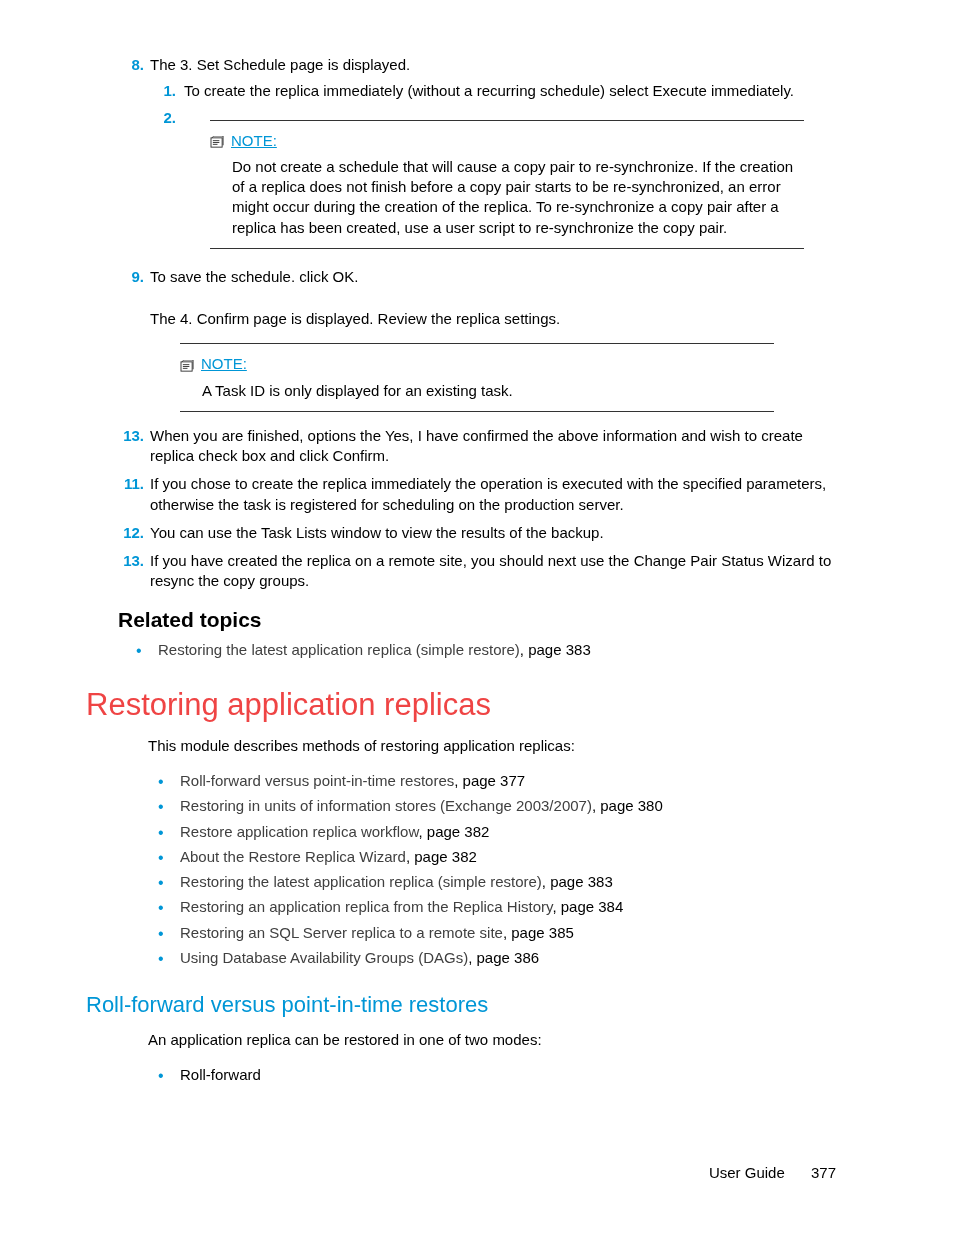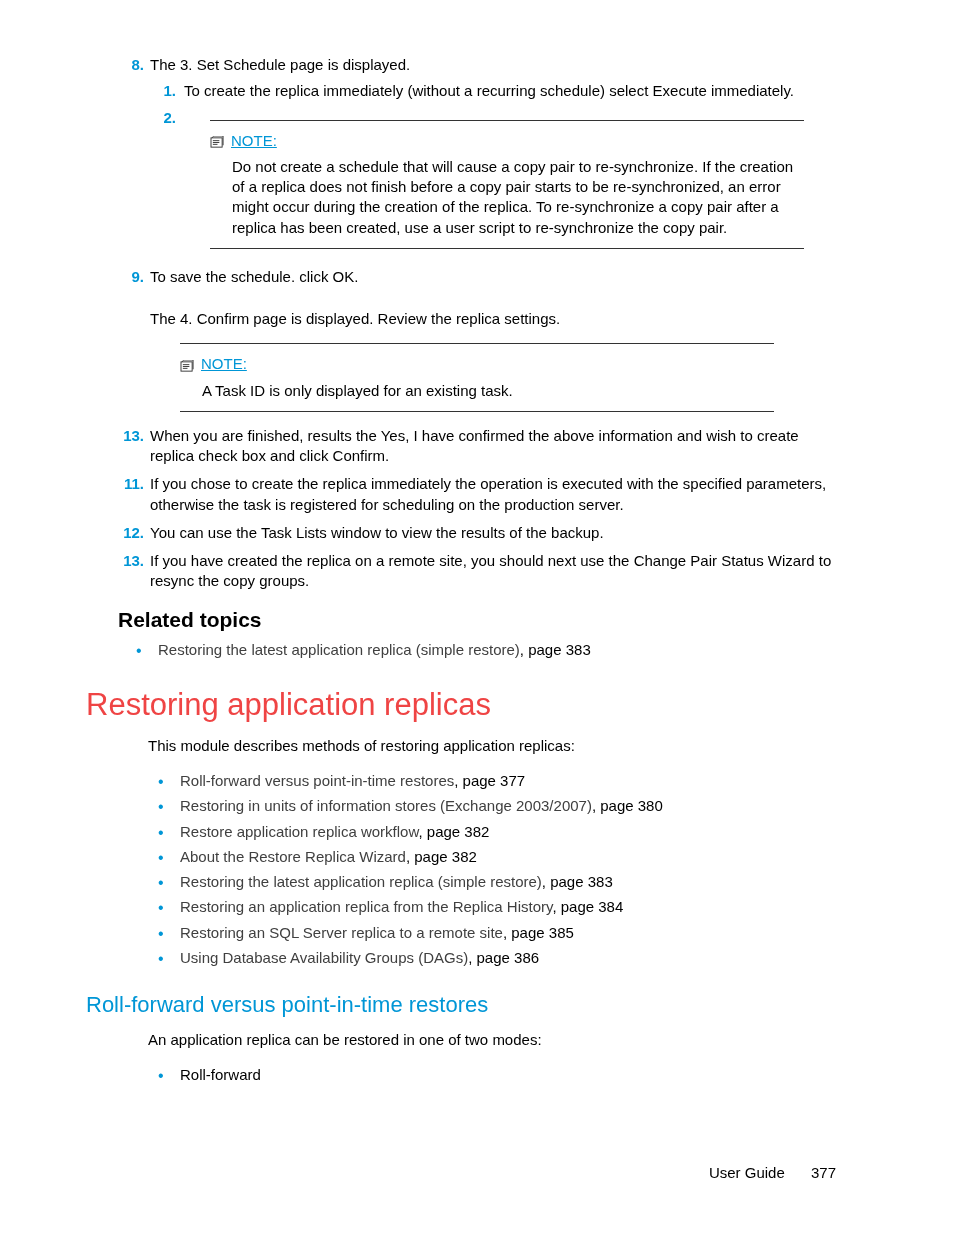--- a/index.html
+++ b/index.html
@@ -163,21 +163,21 @@
               </svg>
           </span>
           <span>NOTE:</span>
         </div>
         <div class="note-body">A Task ID is only displayed for an existing task.</div>
       </div>
     </li>
 
     <li>
       <span class="num">13</span>
-      <span><span>When you are finished, results the </span><span class="bold">Yes, I have confirmed the above information and wish to create replica</span><span> check box and click </span><span class="bold">Confirm</span><span>.</span></span>
+      <span><span>When you are finished, options the </span><span class="bold">Yes, I have confirmed the above information and wish to create replica</span><span> check box and click </span><span class="bold">Confirm</span><span>.</span></span>
     </li>
 
     <li>
       <span class="num">11</span>
       <span>If you chose to create the replica immediately the operation is executed with the specified parameters, otherwise the task is registered for scheduling on the production server.</span>
     </li>
 
     <li>
       <span class="num">12</span>
       <span>You can use the Task Lists window to view the results of the backup.</span>

